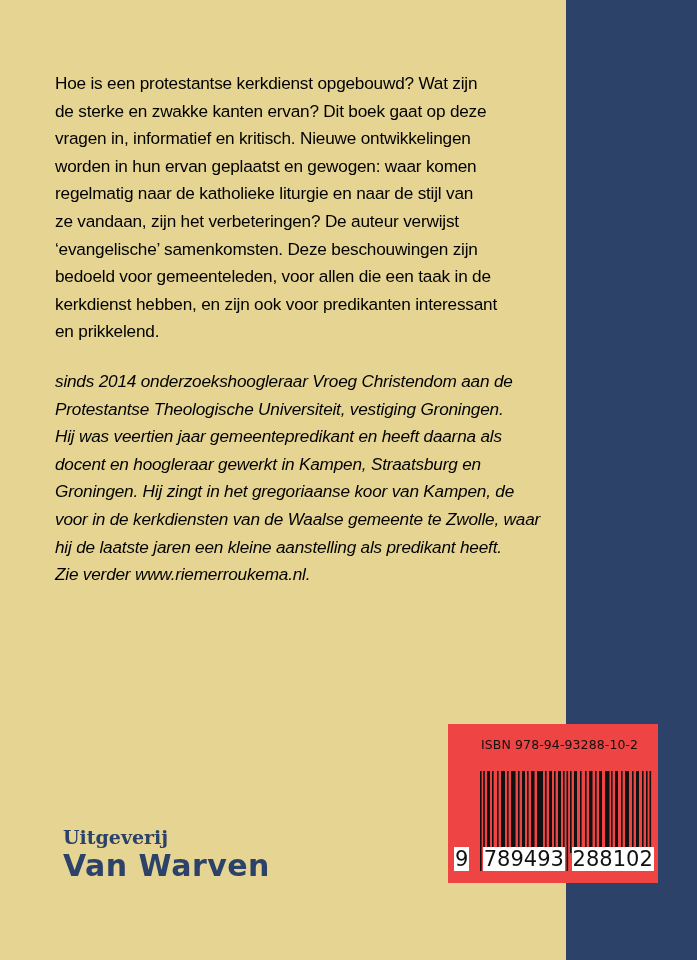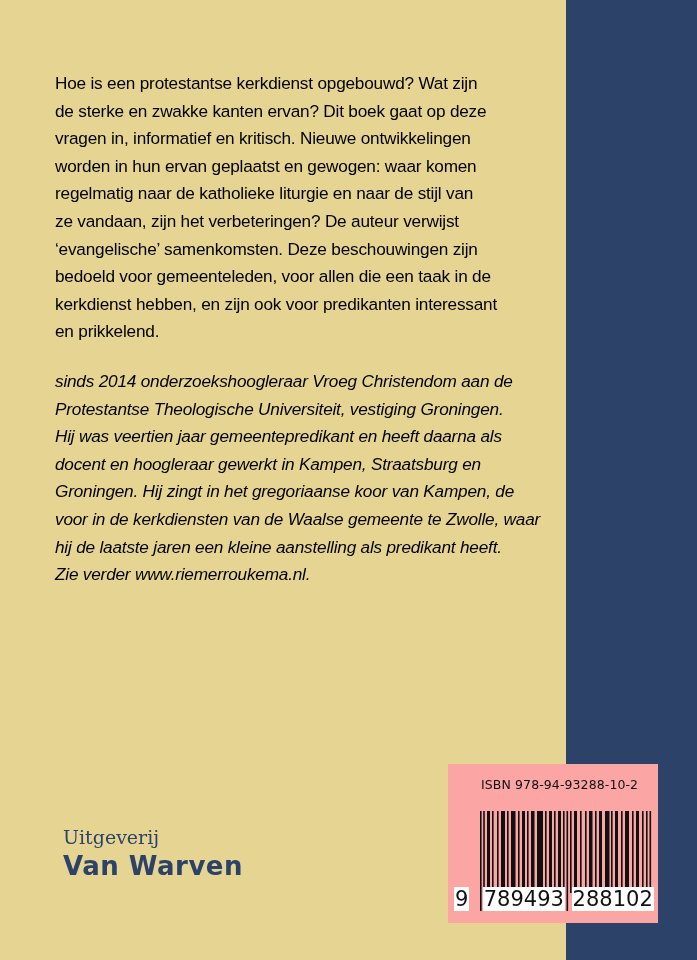--- a/index.html
+++ b/index.html
@@ -4,23 +4,23 @@
 <style>
   html, body { margin:0; padding:0; }
   body { width:697px; height:960px; position:relative; overflow:hidden; background:#e6d592; font-family:"Liberation Sans", sans-serif; }
   .cover { position:absolute; left:0; top:0; width:566px; height:960px; background:#e6d592; }
   .spine-band { position:absolute; left:566px; top:0; width:131px; height:960px; background:#2c4269; }
   .text-block { position:absolute; left:55px; width:500px; color:#000000; font-size:17.2px; line-height:27.6px; letter-spacing:-0.2px; }
   .blurb { top:70px; }
   .bio { top:368px; font-style:italic; }
   .line { display:block; white-space:nowrap; }
   .publisher { position:absolute; left:63px; top:826px; color:#2c4269; }
-  .pub-small { font-family:"DejaVu Serif", serif; font-size:19px; line-height:22px; display:block; }
-  .pub-big { font-family:"DejaVu Sans", sans-serif; font-weight:bold; font-size:26px; line-height:36px; display:block; letter-spacing:0.5px; }
-  .barcode-box { position:absolute; left:448px; top:764px; width:210px; height:159px; background:#fca5a5; }
+  .pub-small { font-family:"DejaVu Serif", serif; font-size:19px; line-height:22px; display:block;font-weight:bold; }
+  .pub-big { font-family:"DejaVu Sans", sans-serif; font-weight:bold; font-size:30px; line-height:36px; display:block; letter-spacing:0.5px; }
+  .barcode-box { position:absolute; left:448px; top:724px; width:210px; height:159px; background:#ef4444; }
   .isbn-text { position:absolute; left:33px; top:13px; font-family:"DejaVu Sans", sans-serif; font-size:12.5px; color:#111; letter-spacing:0.1px; }
   .bars { position:absolute; left:32px; top:47px; width:172px; height:100px; }
   .digits { position:absolute; left:6px; top:123px; font-family:"DejaVu Sans", sans-serif; font-size:21px; color:#111; background:transparent; }
   .digits span { background:#fff; padding:0 1px; }
 </style>
 </head>
 <body>
 
 <div class="cover">
 

